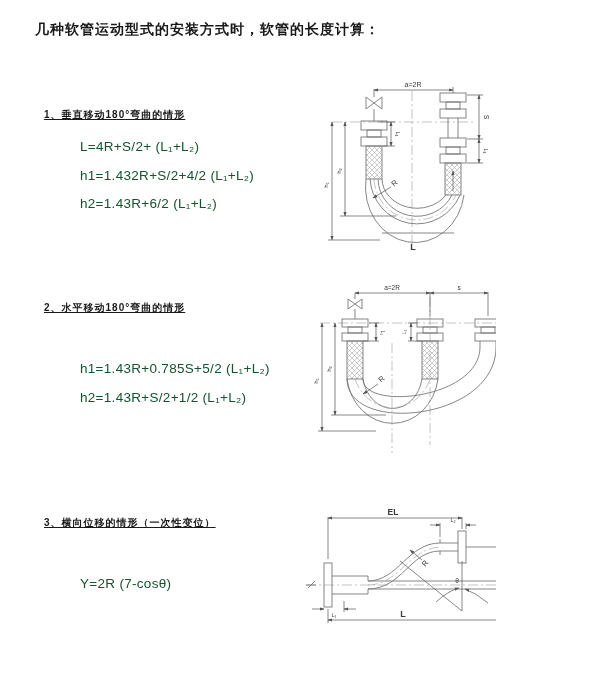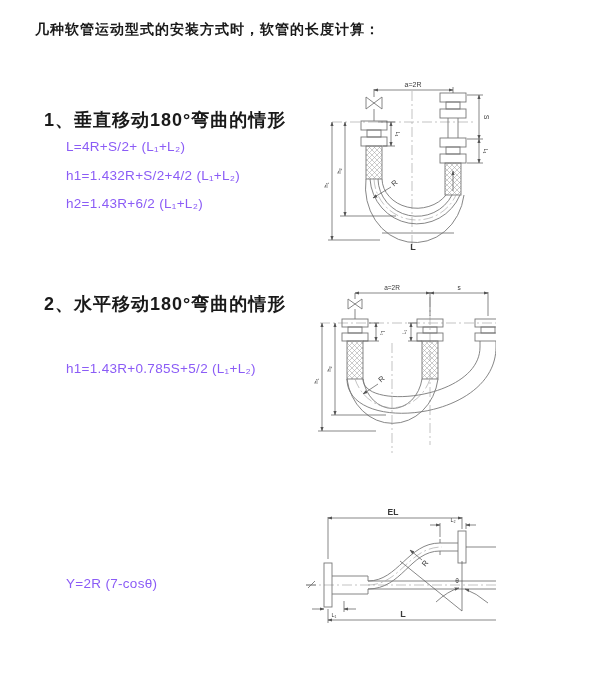--- a/index.html
+++ b/index.html
@@ -1,41 +1,43 @@
 <!DOCTYPE html>
 <html><head>
 <meta charset="utf-8">
 <style>
   html,body{margin:0;padding:0;background:#fff;}
   .page{position:relative;width:496px;height:675px;background:#ffffff;overflow:hidden;
         font-family:"Liberation Sans","DejaVu Sans",sans-serif;color:#1a1a1a;}
   .title{position:absolute;left:35px;top:21px;font-size:14px;font-weight:700;letter-spacing:1px;white-space:nowrap;}
-  .heading{position:absolute;left:44px;font-size:18px;font-weight:700;letter-spacing:1px;white-space:nowrap;}
-  .formula{position:absolute;left:66px;font-size:13.5px;font-weight:400;letter-spacing:.3px;white-space:nowrap;color:#8b5cf6;}
+  .heading{position:absolute;left:44px;font-size:10px;font-weight:700;letter-spacing:1px;white-space:nowrap;text-decoration:underline;}
+  .formula{position:absolute;left:80px;font-size:13.5px;font-weight:400;letter-spacing:.3px;white-space:nowrap;color:#14532d;}
   svg.diag{position:absolute;overflow:visible;}
   svg.diag .ln{stroke:#787878;stroke-width:.9;fill:none;}
   svg.diag .dim{stroke:#555;stroke-width:.7;fill:none;}
   svg.diag .cl{stroke:#9a9a9a;stroke-width:.6;fill:none;stroke-dasharray:10 3 2 3;}
   svg.diag text{font-family:"Liberation Sans","DejaVu Sans",sans-serif;fill:#3a3a3a;}
 </style>
 </head>
 <body>
 
 <div class="page">
 
   <div class="title">几种软管运动型式的安装方式时，软管的长度计算：</div>
 
   <div class="heading" style="top:108px">1、垂直移动180°弯曲的情形</div>
   <div class="formula" style="top:139px">L=4R+S/2+ (L₁+L₂)</div>
   <div class="formula" style="top:168px">h1=1.432R+S/2+4/2 (L₁+L₂)</div>
   <div class="formula" style="top:196px">h2=1.43R+6/2 (L₁+L₂)</div>
 
-  <div class="heading" style="top:292px">2、水平移动180°弯曲的情形</div>
+  <div class="heading" style="top:301px">2、水平移动180°弯曲的情形</div>
   <div class="formula" style="top:361px">h1=1.43R+0.785S+5/2 (L₁+L₂)</div>
-
+  <div class="formula" style="top:390px">h2=1.43R+S/2+1/2 (L₁+L₂)</div>
+
+  <div class="heading" style="top:516px">3、横向位移的情形（一次性变位）</div>
   <div class="formula" style="top:576px">Y=2R (7-cosθ)</div>
 
   <svg class="diag" style="left:312px;top:75px" width="282" height="182" viewBox="0 0 282 182">
     <defs>
       <marker id="d1ar" viewBox="0 0 10 10" refX="9" refY="5" markerWidth="7" markerHeight="7" orient="auto-start-reverse">
         <path d="M0,1.5 L10,5 L0,8.5 z" fill="#555"></path>
       </marker>
       <pattern id="d1h" width="5" height="5" patternUnits="userSpaceOnUse">
         <path d="M0,5 L5,0 M0,0 L5,5" stroke="#9a9a9a" stroke-width="0.5"></path>
       </pattern>

